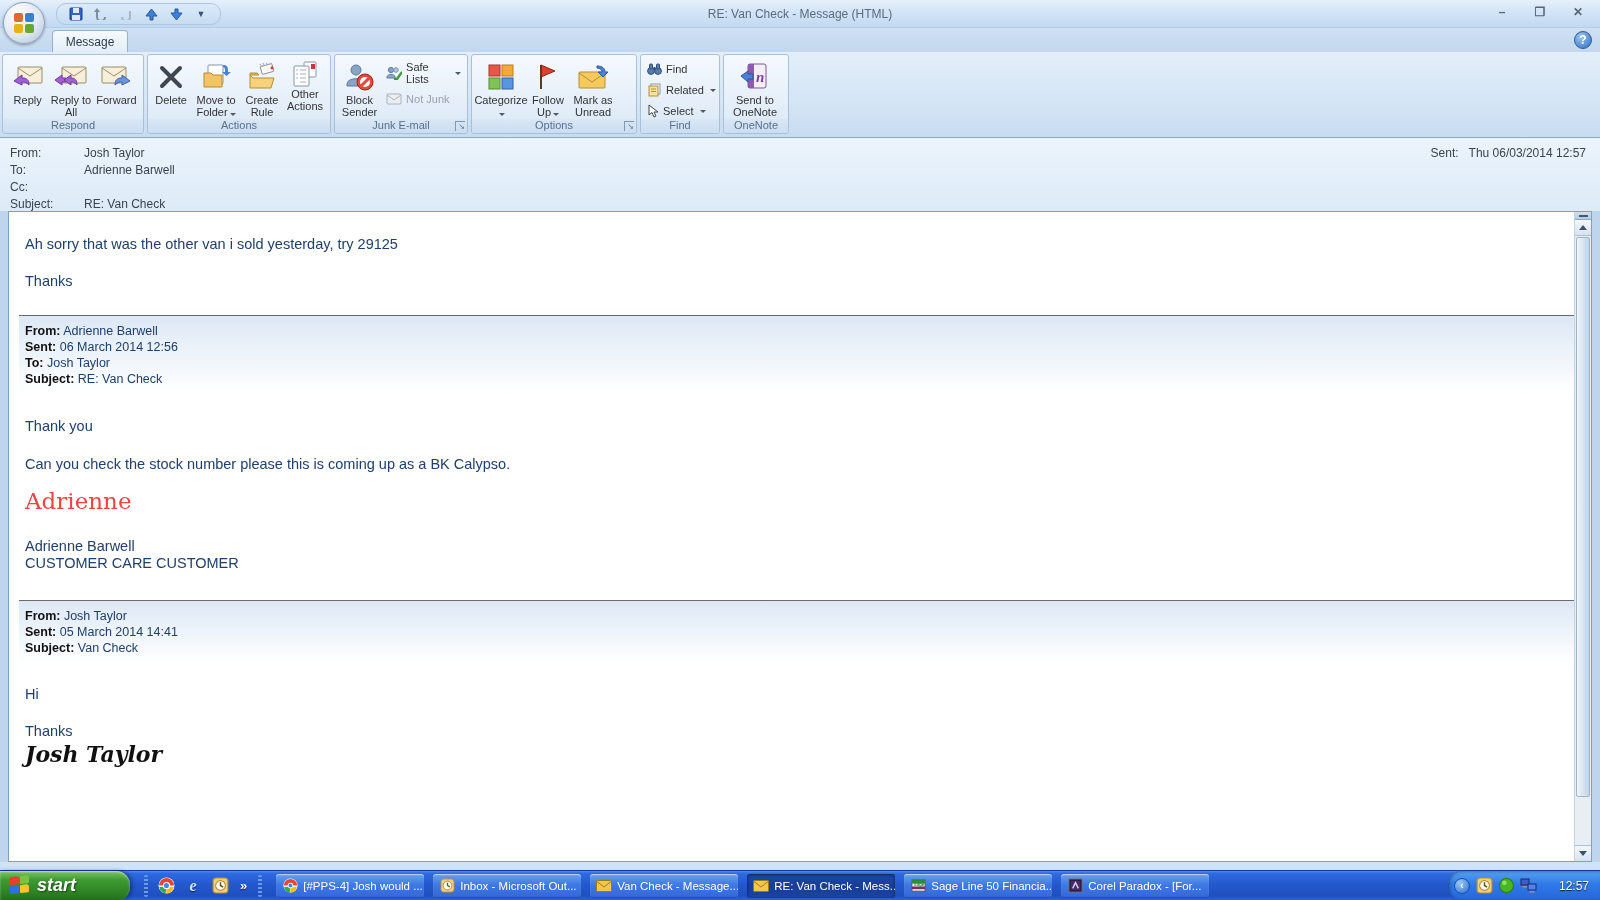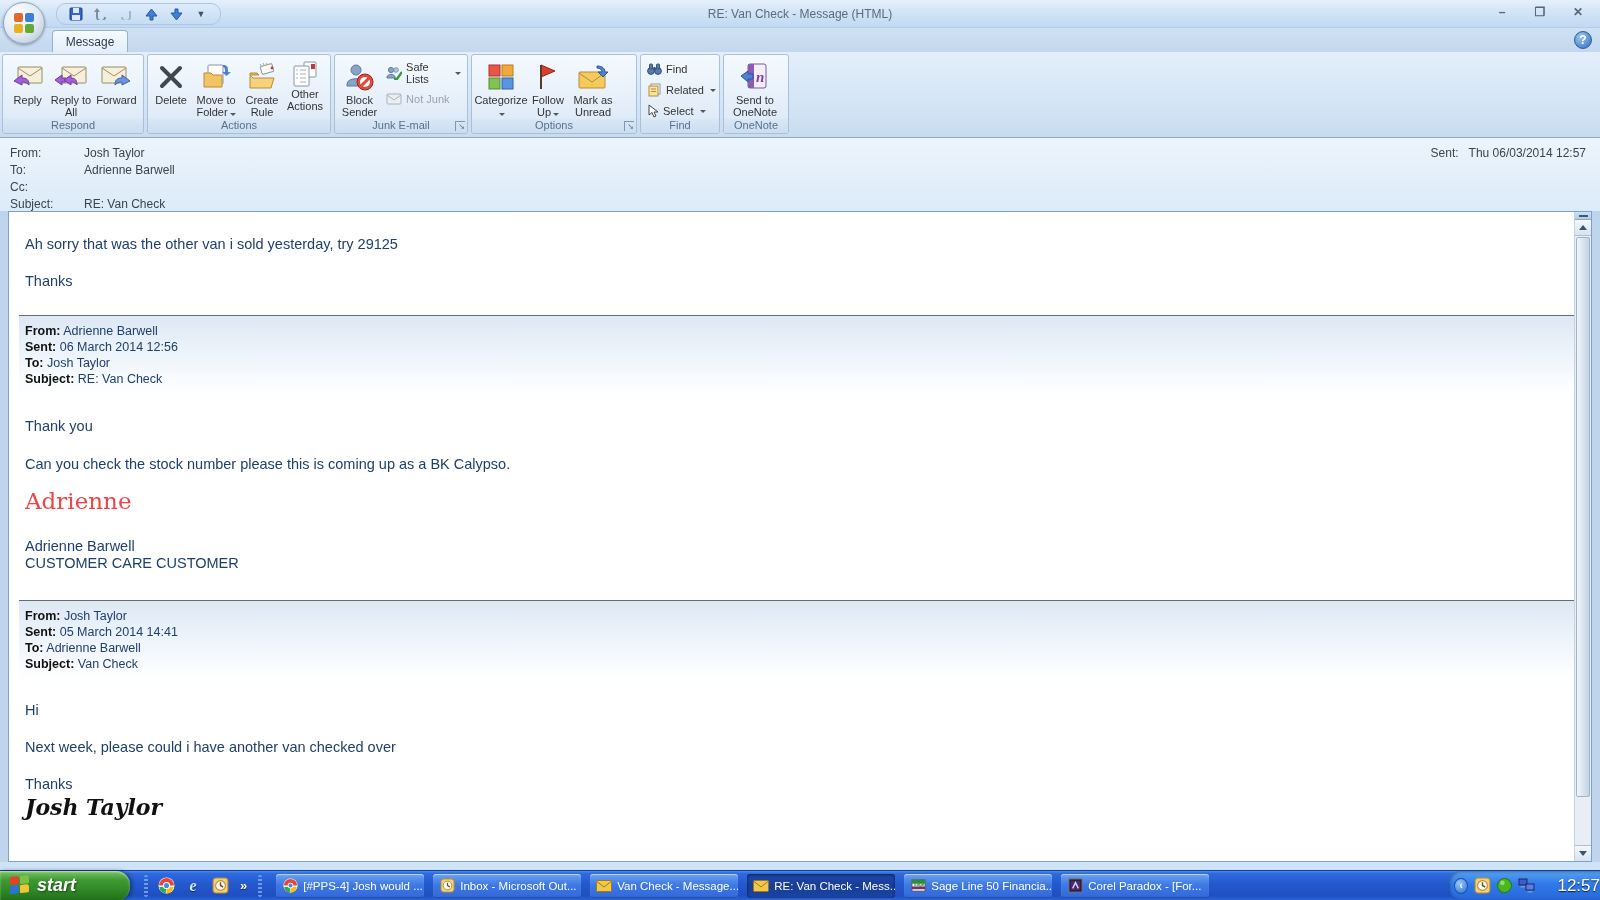--- a/index.html
+++ b/index.html
@@ -101,21 +101,21 @@
   .taskbtn { width:148px; height:24px; border-radius:3px; display:flex; align-items:center; gap:5px; padding:0 6px;
     background:linear-gradient(#6ba1f0,#3d79e4 45%,#3467d8); box-shadow:inset 0 1px 1px rgba(255,255,255,.55), inset 0 -1px 1px rgba(0,0,0,.25);
     color:#fff; font-size:11.5px; white-space:nowrap; overflow:hidden; }
   .taskbtn.active { background:linear-gradient(#1e48a8,#173d96 50%,#1a44a2); box-shadow:inset 0 1px 3px rgba(0,0,0,.55); }
   .taskbtn .ticon { flex:0 0 16px; height:16px; display:flex; align-items:center; justify-content:center; }
   .tray { position:absolute; right:0; top:0; bottom:0; width:152px; border-radius:12px 0 0 12px;
     background:linear-gradient(#58a2f2,#2f7ae8 45%,#2766da); box-shadow:inset 2px 1px 3px rgba(0,0,0,.3);
     display:flex; align-items:center; gap:6px; padding-left:6px; }
   .tray-chev { width:16px; height:16px; border-radius:50%; background:radial-gradient(circle at 35% 30%, #9cc8f5, #2b6fd4);
     border:1px solid #1c4fa8; color:#fff; font-size:10px; font-weight:bold; display:flex; align-items:center; justify-content:center; }
-  .tray-time { color:#fff; font-size:17px; margin-left:16px; text-shadow:0 1px 1px #123; }
+  .tray-time { color:#fff; font-size:12px; margin-left:16px; text-shadow:0 1px 1px #123; }
 
   svg { display:block; }
 </style>
 </head>
 <body>
 
 <div class="app">
 
   <div class="titlebar">
     <div class="office-orb">
@@ -431,26 +431,24 @@
       </div>
 
       <p style="margin-top:21px; margin-left:6px;">Thank you</p>
       <p style="margin-top:22px; margin-left:6px;">Can you check the stock number please this is coming up as a BK Calypso.</p>
       <p class="script1" style="margin-top:16px; margin-left:6px;">Adrienne</p>
       <p style="margin-top:24px; margin-left:6px; line-height:17px;"><span>Adrienne Barwell</span><br><span class="caps">CUSTOMER CARE CUSTOMER</span></p>
 
       <div class="quote" style="margin-top:28px;">
         <div><b>From:</b> <span>Josh Taylor</span></div>
         <div><b>Sent:</b> <span>05 March 2014 14:41</span></div>
-        <div><b>To:</b> <span>Adrienne Barwell</span></div>
         <div><b>Subject:</b> <span>Van Check</span></div>
       </div>
 
       <p style="margin-top:20px; margin-left:6px;">Hi</p>
-      <p style="margin-top:21px; margin-left:6px;">Next week, please could i have another van checked over</p>
       <p style="margin-top:21px; margin-left:6px;">Thanks</p>
       <p class="script2" style="margin-top:2px; margin-left:6px;">Josh Taylor</p>
 
     </div>
 
     <div class="vscroll">
       <div class="vs-split">
           <i></i>
         </div>
       <div class="vs-btn">

